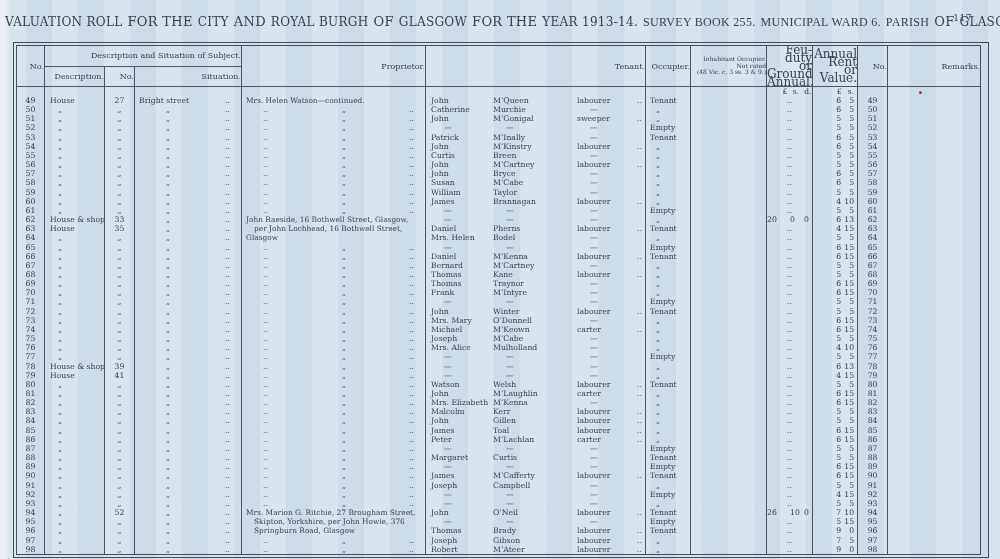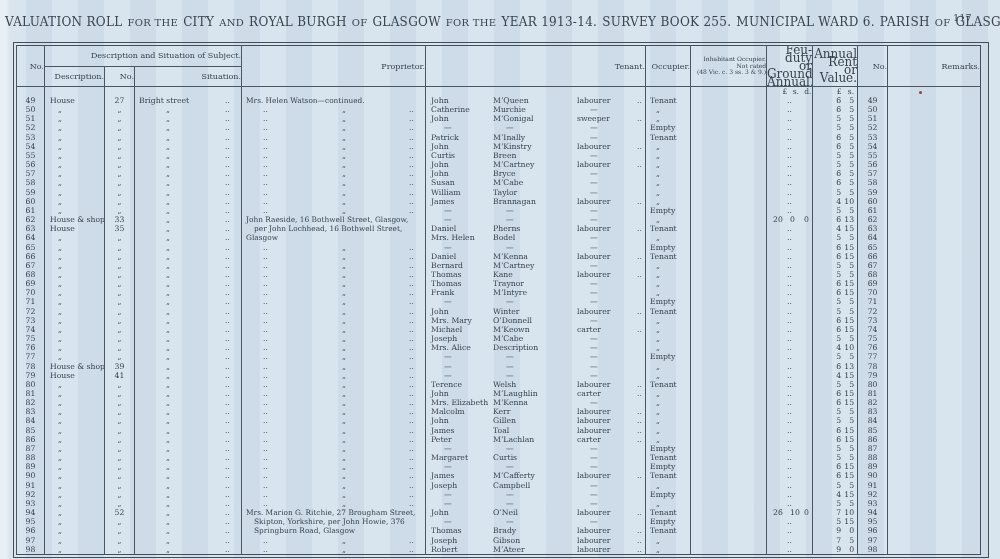--- a/index.html
+++ b/index.html
@@ -8,23 +8,23 @@
     background:
       linear-gradient(90deg,#e9eff5 0px,#e9eff5 6px,rgba(233,239,245,0) 10px),
       repeating-linear-gradient(90deg, rgba(255,255,255,0.10) 0px 26px, rgba(125,155,185,0.07) 26px 52px),
       #d4e1ec;
     font-family:"DejaVu Serif", serif;
     color:#39434e;
   }
   
   .title-row{position:absolute;top:11px;left:0;width:100%;text-align:center;white-space:nowrap;letter-spacing:0.3px;}
   .seg{display:inline-block;margin-left:5px;}
-  .seg.gap{}
+  .seg.gap{font-family:Liberation Serif, serif;}
   .seg-lg{font-size:12px;}
-  .seg-sm{font-size:10px;}
+  .seg-sm{font-size:13px;}
   .page-num{position:absolute;top:13px;right:28px;font-size:9px;letter-spacing:0.5px;}
   .speck{position:absolute;left:919px;top:91px;width:3px;height:3px;border-radius:50%;background:#a33b2a;}
   
   .table-wrap{
     position:absolute;left:13px;top:42px;width:970px;
     border:1px solid #434e5a;padding:2px;
   }
   table{border-collapse:collapse;table-layout:fixed;width:964px;border:1px solid #434e5a;}
   th,td{border-left:1px solid #4c5663;padding:0;overflow:hidden;white-space:nowrap;font-weight:normal;}
   thead th{border-bottom:1px solid #4c5663;font-size:8px;text-align:right;vertical-align:middle;line-height:9px;}
@@ -53,21 +53,21 @@
   .t-f{display:inline-block;width:62px;}
   .t-l{display:inline-block;width:66px;}
   .t-o{display:inline-block;width:60px;padding-left:18px;}
   .t-dots{display:inline-block;}
   .dash{text-indent:13px;}
   td.c-oc{padding-left:4px;}
   td.c-oc.ditto{padding-left:10px;}
   td.c-feu{position:relative;}
   .f-dots{position:absolute;left:20px;top:0;}
   .f-v{position:absolute;top:0;}
-  .f-v.f0{left:6px;}
+  .f-v.f0{left:0;}
   .f-v.f1{left:23px;}
   .f-v.f2{left:37px;}
   .r-l{display:inline-block;width:28px;text-align:right;}
   .r-s{display:inline-block;width:13px;text-align:right;}
 </style>
 </head>
 <body>
 
 <div class="page">
 
@@ -660,21 +660,21 @@
           <tr>
             <td class="c-no">76</td>
             <td class="c-desc ditto">„</td>
             <td class="c-stno">„</td>
             <td class="c-sit"><span class="sit-ditto">„</span><span class="sit-dots">..</span></td>
             <td class="c-prop">
               <span class="p-d1">..</span>
               <span class="p-dm">„</span>
               <span class="p-d2">..</span>
             </td>
-            <td class="c-ten"><span class="t-f">Mrs. Alice</span><span class="t-l">Description</span><span class="t-o dash">—</span></td>
+            <td class="c-ten"><span class="t-f">Mrs. Alice</span><span class="t-l">Mulholland</span><span class="t-o dash">—</span></td>
             <td class="c-oc ditto">„</td>
             <td class="c-inh"></td>
             <td class="c-feu">
               <span class="f-dots">..</span>
             </td>
             <td class="c-rent"><span class="r-l">4</span><span class="r-s">10</span></td>
             <td class="c-no2">76</td>
             <td class="c-rem"></td>
           </tr>
           <tr>
@@ -740,21 +740,21 @@
           <tr>
             <td class="c-no">80</td>
             <td class="c-desc ditto">„</td>
             <td class="c-stno">„</td>
             <td class="c-sit"><span class="sit-ditto">„</span><span class="sit-dots">..</span></td>
             <td class="c-prop">
               <span class="p-d1">..</span>
               <span class="p-dm">„</span>
               <span class="p-d2">..</span>
             </td>
-            <td class="c-ten"><span class="t-f">Terence</span><span class="t-l">Welsh</span><span class="t-o">labourer</span><span class="t-dots">..</span></td>
+            <td class="c-ten"><span class="t-f">Watson</span><span class="t-l">Welsh</span><span class="t-o">labourer</span><span class="t-dots">..</span></td>
             <td class="c-oc">Tenant</td>
             <td class="c-inh"></td>
             <td class="c-feu">
               <span class="f-dots">..</span>
             </td>
             <td class="c-rent"><span class="r-l">5</span><span class="r-s">5</span></td>
             <td class="c-no2">80</td>
             <td class="c-rem"></td>
           </tr>
           <tr>

